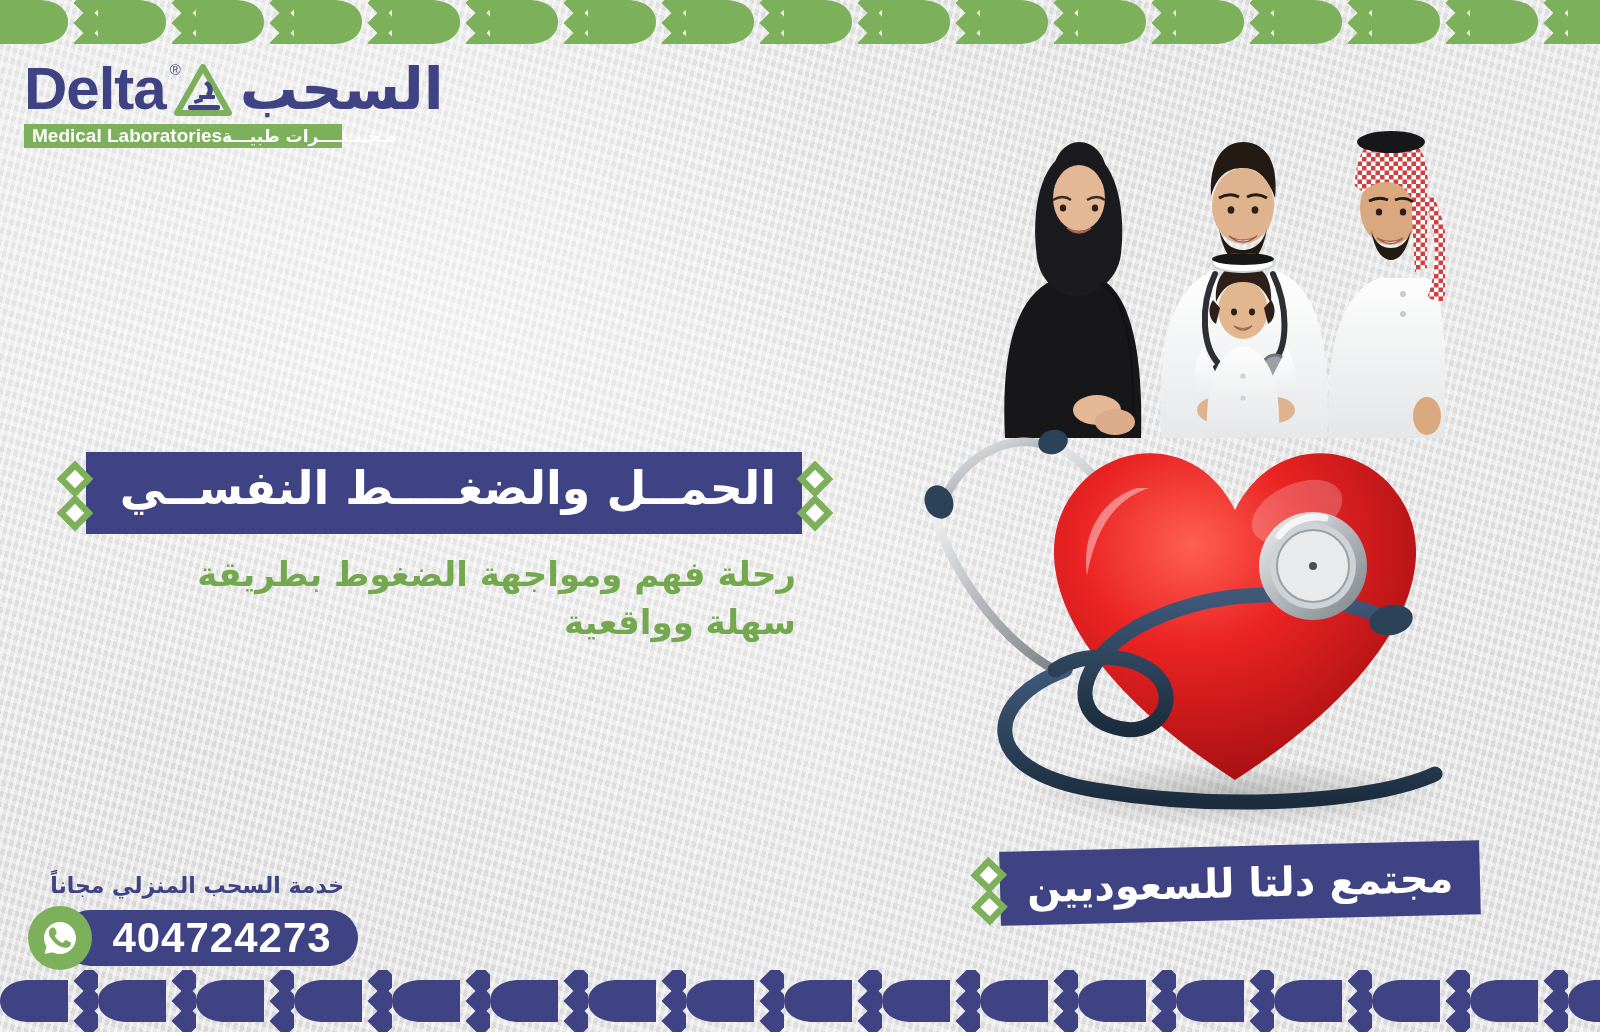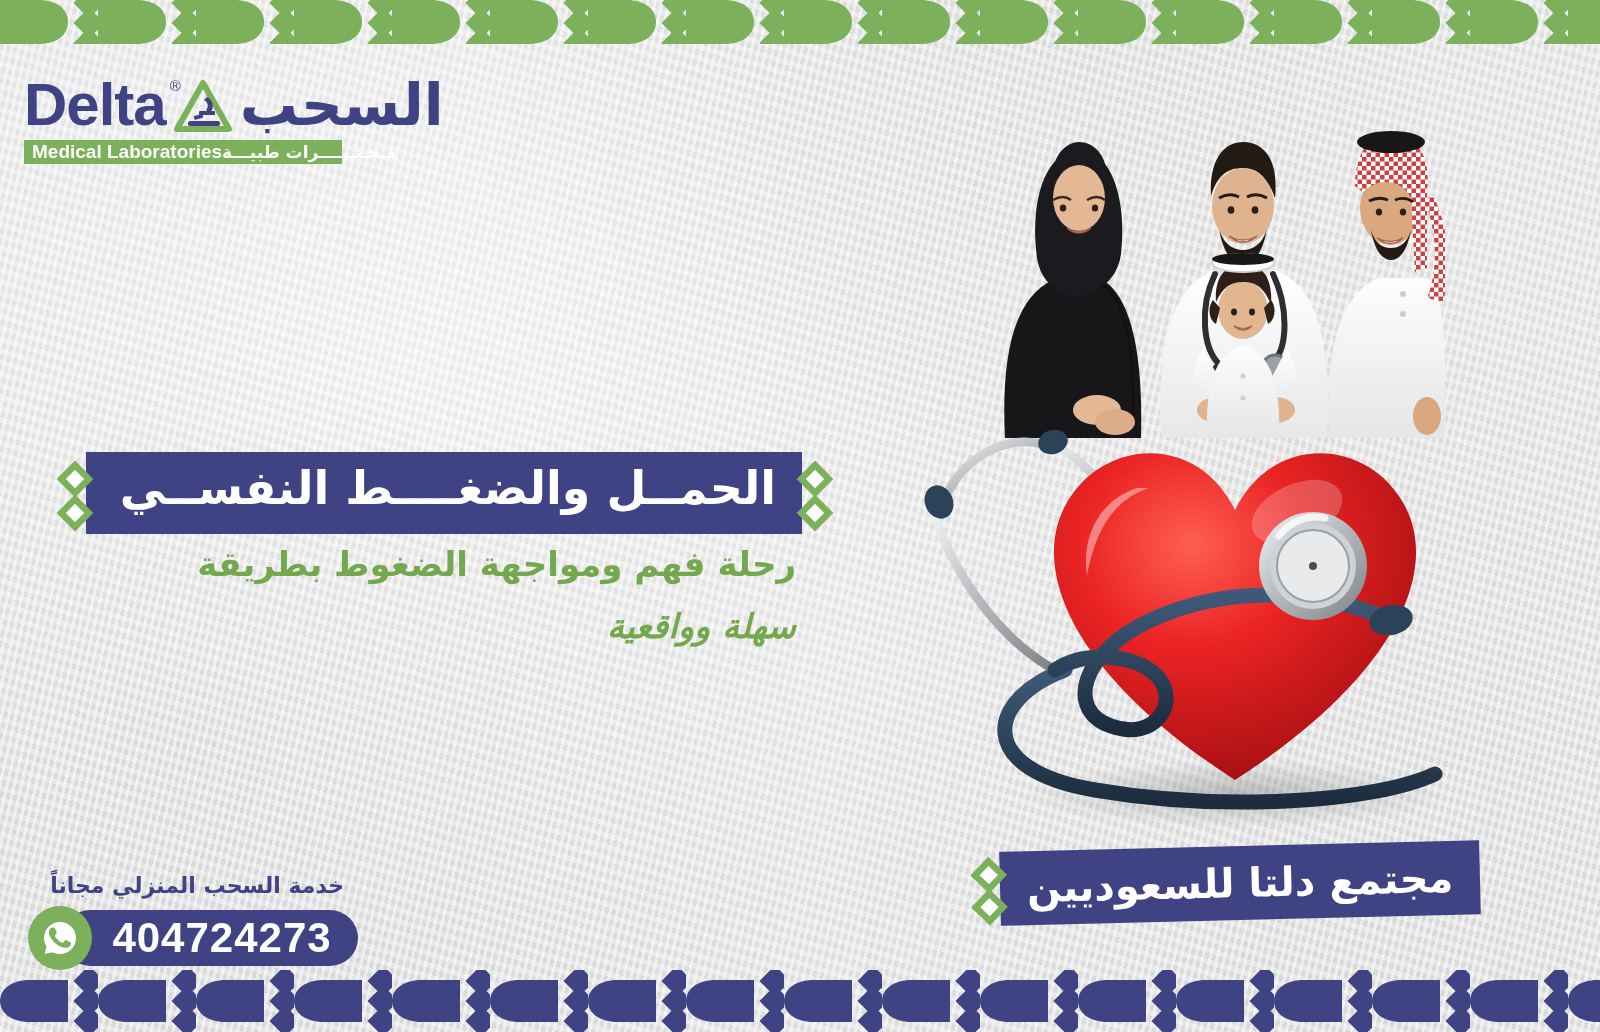--- a/index.html
+++ b/index.html
@@ -29,21 +29,21 @@
     opacity:.85;
     pointer-events:none;
   }
 
   
   .border-strip { position:absolute; left:0; width:1600px; height:44px; overflow:hidden; }
   .border-top { top:0; }
   .border-bottom { bottom:0; height:62px; }
 
   
-  .logo { position:absolute; left:24px; top:74px; width:320px; }
+  .logo { position:absolute; left:24px; top:58px; width:320px; }
   .logo-row { display:flex; align-items:center; gap:6px; height:62px; }
   .logo-delta-en {
     font-size:60px; font-weight:700; letter-spacing:-1px;
     color:#3F4383; line-height:1; font-family:"Liberation Sans",sans-serif;
   }
   .logo-mark { position:relative; width:62px; height:60px; flex:none; }
   .logo-reg {
     position:absolute; left:-2px; top:2px; font-size:15px; color:#3F4383;
     font-family:"Liberation Sans",sans-serif;
   }
@@ -82,21 +82,21 @@
   .edge-dia .d {
     position:absolute; left:0; width:26px; height:26px; background:#7CB05A;
     transform:rotate(45deg);
   }
   .edge-dia .d::after {
     content:""; position:absolute; left:50%; top:50%;
     width:13px; height:13px; background:#ffffff;
     transform:translate(-50%,-50%) ;
   }
   .subhead {
-    margin-top:8px; color:#74A84F; font-size:34px; font-weight:700;
+    margin-top:18px; color:#74A84F; font-size:34px; font-weight:700;
     direction:rtl; text-align:right; font-family:"DejaVu Sans",sans-serif;
     line-height:1.35; padding-right:6px;
   }
 
   
   .contact { position:absolute; left:28px; bottom:66px; width:330px; }
   .contact-note {
     color:#3F4383; font-size:22px; font-weight:700; direction:rtl;
     text-align:right; font-family:"DejaVu Sans",sans-serif;
     padding-right:14px; margin-bottom:12px;
@@ -332,21 +332,21 @@
         <span class="d" style="top:14px;"></span>
         <span class="d" style="top:48px;"></span>
       </span>
       <span class="headline-text">الحمــل والضغــــط النفســي</span>
       <span class="edge-dia right">
         <span class="d" style="top:14px;"></span>
         <span class="d" style="top:48px;"></span>
       </span>
     </div>
     <div class="subhead">رحلة فهم ومواجهة الضغوط بطريقة</div>
-    <div class="subhead" style="margin-top:16px;font-style:italic;">سهلة وواقعية</div>
+    <div class="subhead" style="margin-top:2px;">سهلة وواقعية</div>
   </div>
 
   <div class="contact">
     <div class="contact-note">خدمة السحب المنزلي مجاناً</div>
     <div class="contact-pill">
       <span class="wa-badge">
         <svg width="42" height="42" viewBox="0 0 42 42">
           <path d="M21 5 C12.2 5 5 12.2 5 21 c0 3.1 .9 6 2.5 8.5 L5.6 37 l7.8 -1.8 C15.7 36.4 18.3 37 21 37 c8.8 0 16 -7.2 16 -16 S29.8 5 21 5 Z" fill="#ffffff"></path>
           <path d="M15.6 13.6 c-.5 0 -1.1 .2 -1.7 .8 -.6 .6 -2.1 2 -2.1 4.9 0 2.9 2.1 5.7 2.4 6.1 .3 .4 4.1 6.5 10.1 8.8 5 1.9 6 1.5 7.1 1.4 1.1 -.1 3.5 -1.4 4 -2.8 .5 -1.4 .5 -2.5 .3 -2.8 -.1 -.2 -.5 -.4 -1.1 -.7 -.6 -.3 -3.5 -1.7 -4 -1.9 -.5 -.2 -.9 -.3 -1.3 .3 -.4 .6 -1.5 1.9 -1.8 2.2 -.3 .4 -.7 .4 -1.2 .1 -.6 -.3 -2.5 -.9 -4.7 -2.9 -1.7 -1.5 -2.9 -3.4 -3.2 -4 -.3 -.6 0 -.9 .3 -1.2 .3 -.3 .6 -.7 .9 -1 .3 -.4 .4 -.6 .6 -1 .2 -.4 .1 -.8 0 -1.1 -.1 -.3 -1.3 -3.2 -1.8 -4.3 -.4 -1 -.8 -.9 -1.1 -.9 -.3 0 -.6 0 -.9 0 Z" fill="#7CB05A" transform="translate(-1,-2) scale(0.92)"></path>
         </svg>

